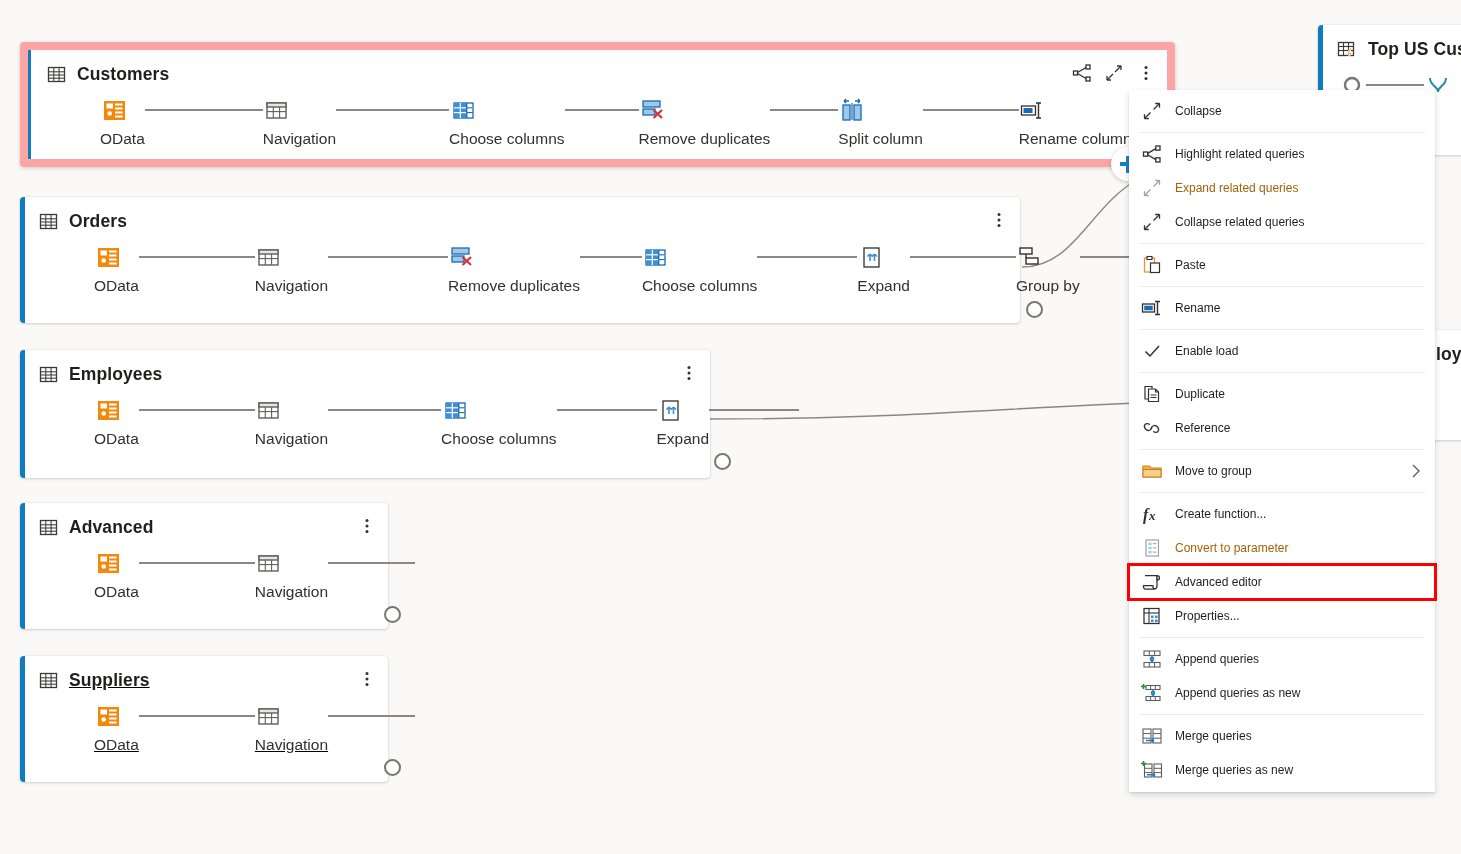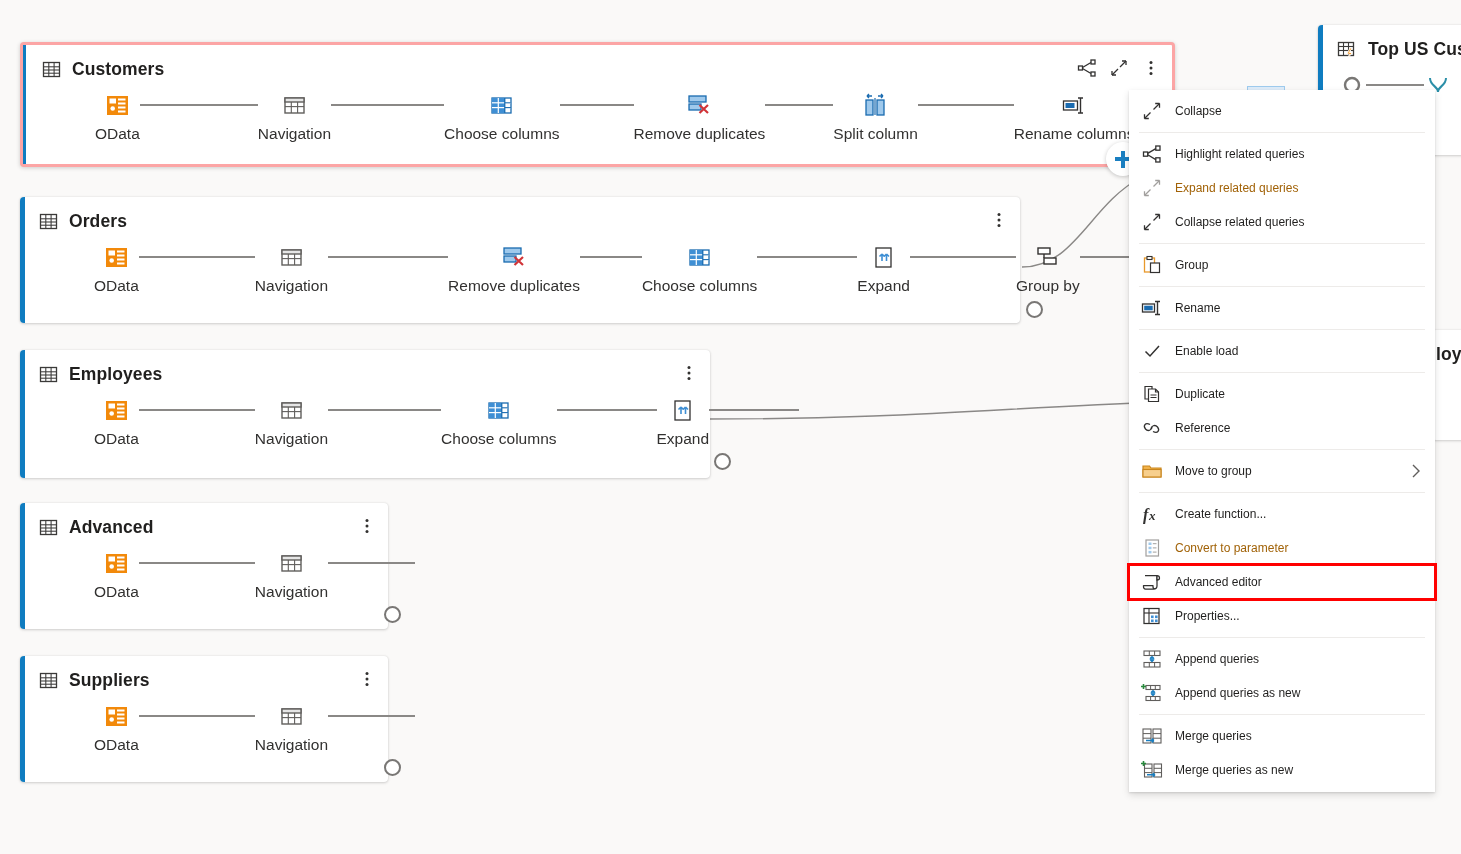--- a/index.html
+++ b/index.html
@@ -27,21 +27,21 @@
     background: #ffffff;
     border-radius: 4px;
     box-shadow: 0 1px 3px rgba(0,0,0,0.16), 0 0 2px rgba(0,0,0,0.10);
     overflow: visible;
   }
   .card .accent {
     position: absolute; left: 0; top: 0; bottom: 0; width: 5px;
     background: #0f7cc0; border-radius: 4px 0 0 4px;
   }
   .card.selected {
-    border: 3px solid #fca5a5;
+    border: 8px solid #fca5a5;
     box-shadow: 0 1px 4px rgba(0,0,0,0.18);
   }
   .card.selected .accent { left: -0px; width: 3px; background: #0f7cc0; border-radius: 0; }
 
   .card-head {
     position: relative;
     display: flex; align-items: center;
     padding: 11px 10px 4px 18px;
     height: 42px;
   }
@@ -59,21 +59,21 @@
     border-radius: 2px; cursor: pointer;
   }
 
   
   .steps {
     display: flex; align-items: flex-start;
     padding: 4px 0 10px 0;
     position: relative;
   }
   .step {
-    display: flex; flex-direction: column; align-items: center;
+    display: flex; flex-direction: column; 
     position: relative; flex: 0 0 auto;
   }
   .step .glyph {
     width: 28px; height: 28px;
     display: flex; align-items: center; justify-content: center;
   }
   .step .step-label {
     margin-top: 7px;
     font-size: 15.5px; color: #323130;
     white-space: nowrap; line-height: 1;
@@ -566,21 +566,21 @@
             <line x1="15.6" y1="9" x2="15.6" y2="20" stroke="#605e5c" stroke-width="1.1"></line>
           </svg>
         </div>
         <div class="step-label">Navigation</div>
       </div>
       <div class="connector" style="width:87px;"></div>
       <div class="endnode" style="left:364px; top:61px;"></div>
     </div>
   </div>
 
-  <div class="card" style="left:20px; top:656px; width:368px; height:126px;">
+  <div class="card" style="left:20px; top:656px; width:368px; height:126px;text-decoration:underline;">
     <div class="accent"></div>
     <div class="card-head">
       <span class="small">
         <svg width="21" height="21" viewBox="0 0 21 21">
           <rect x="2.5" y="3.5" width="16" height="14" fill="#fff" stroke="#3b3a39" stroke-width="1.3"></rect>
           <line x1="2.5" y1="7.8" x2="18.5" y2="7.8" stroke="#3b3a39" stroke-width="1.05"></line>
           <line x1="2.5" y1="11.0" x2="18.5" y2="11.0" stroke="#3b3a39" stroke-width="1.05"></line>
           <line x1="2.5" y1="14.2" x2="18.5" y2="14.2" stroke="#3b3a39" stroke-width="1.05"></line>
           <line x1="7.8" y1="3.5" x2="7.8" y2="17.5" stroke="#3b3a39" stroke-width="1.05"></line>
           <line x1="13.1" y1="3.5" x2="13.1" y2="17.5" stroke="#3b3a39" stroke-width="1.05"></line>
@@ -682,21 +682,21 @@
     <div class="msep"></div>
 
     <div class="mi">
       <div class="mi-icon">
         <svg width="20" height="20" viewBox="0 0 20 20">
           <rect x="2.5" y="3" width="10" height="14" fill="#fff" stroke="#e8992b" stroke-width="1.3"></rect>
           <rect x="5" y="1.5" width="5" height="3" fill="#fff" stroke="#323130" stroke-width="1.1"></rect>
           <rect x="8.5" y="8" width="9" height="9.5" fill="#fff" stroke="#323130" stroke-width="1.2"></rect>
         </svg>
       </div>
-      <div class="mi-label">Group</div>
+      <div class="mi-label">Paste</div>
     </div>
     <div class="msep"></div>
 
     <div class="mi">
       <div class="mi-icon">
         <svg width="22" height="20" viewBox="0 0 22 20">
           <rect x="1.5" y="6" width="12" height="8" fill="#fff" stroke="#323130" stroke-width="1.3"></rect>
           <rect x="3.2" y="7.7" width="8.5" height="4.6" fill="#1a6bb0"></rect>
           <line x1="16.5" y1="3.5" x2="16.5" y2="16.5" stroke="#323130" stroke-width="1.4"></line>
           <path d="M14 3.5 L19 3.5 M14 16.5 L19 16.5" stroke="#323130" stroke-width="1.3"></path>

